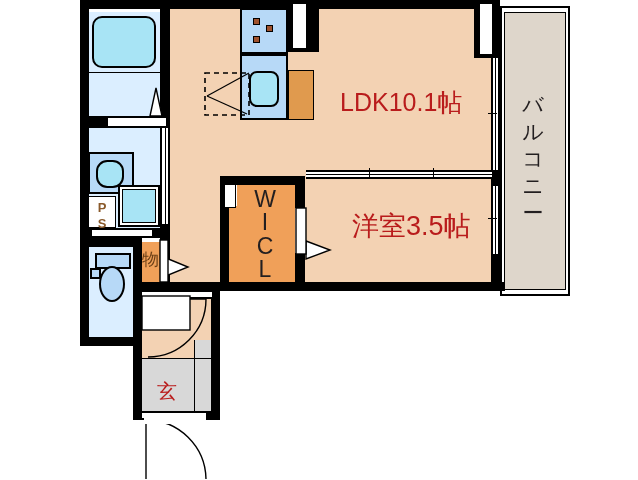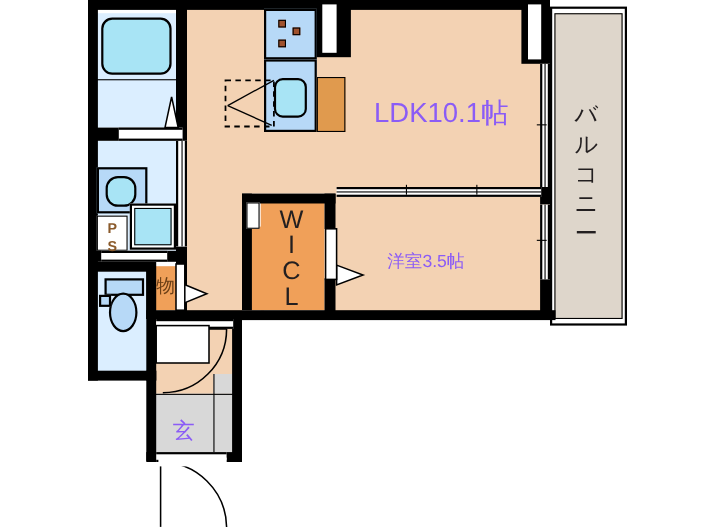--- a/index.html
+++ b/index.html
@@ -2,21 +2,21 @@
 <html><head>
 <meta charset="utf-8">
 <title>Floor Plan</title>
 <style>
   html,body{margin:0;padding:0;background:#ffffff;}
   body{font-family:"Liberation Sans","DejaVu Sans",sans-serif;}
   #plan{position:relative;width:638px;height:480px;background:#ffffff;overflow:hidden;}
   .wall{position:absolute;background:#000000;}
   .room{position:absolute;}
   .thinline{position:absolute;background:#000000;}
-  .lbl{position:absolute;color:#8b5cf6;white-space:nowrap;}
+  .lbl{position:absolute;color:#b91c1c;white-space:nowrap;}
   .vlbl{position:absolute;color:#231f20;white-space:nowrap;text-align:center;line-height:1.02;}
   .fixture{position:absolute;box-sizing:border-box;}
   .win{position:absolute;background:#ffffff;border-top:2px solid #000;border-bottom:2px solid #000;box-sizing:border-box;}
   .winv{position:absolute;background:#ffffff;border-left:2px solid #000;border-right:2px solid #000;box-sizing:border-box;}
   svg{position:absolute;left:0;top:0;overflow:visible;}
 </style>
 </head>
 <body>
 
 <div id="plan">
@@ -165,21 +165,21 @@
     <rect x="296" y="208" width="10" height="46" fill="#ffffff" stroke="#000" stroke-width="1.4"></rect>
 
     <polygon points="166,258 188,267 166,276" fill="#ffffff" stroke="#000" stroke-width="1.4"></polygon>
     <rect x="160" y="240" width="8" height="42" fill="#ffffff" stroke="#000" stroke-width="1.4"></rect>
 
     <polygon points="150,116 156,88 162,116" fill="#ffffff" stroke="#000" stroke-width="1.4"></polygon>
   </svg>
 
   <div class="lbl" style="left:340px;top:86px;font-size:25px;letter-spacing:0px;">LDK10.1帖</div>
 
-  <div class="lbl" style="left:352px;top:228px;font-size:16px;">洋室3.5帖</div>
+  <div class="lbl" style="left:352px;top:208px;font-size:27px;">洋室3.5帖</div>
 
   <div class="vlbl" style="left:250px;top:188px;width:30px;font-size:23px;">
     <div>W</div>
     <div>I</div>
     <div>C</div>
     <div>L</div>
   </div>
 
   <div class="vlbl" style="left:518px;top:92px;width:30px;font-size:21px;line-height:1.28;">
     <div>バ</div>

